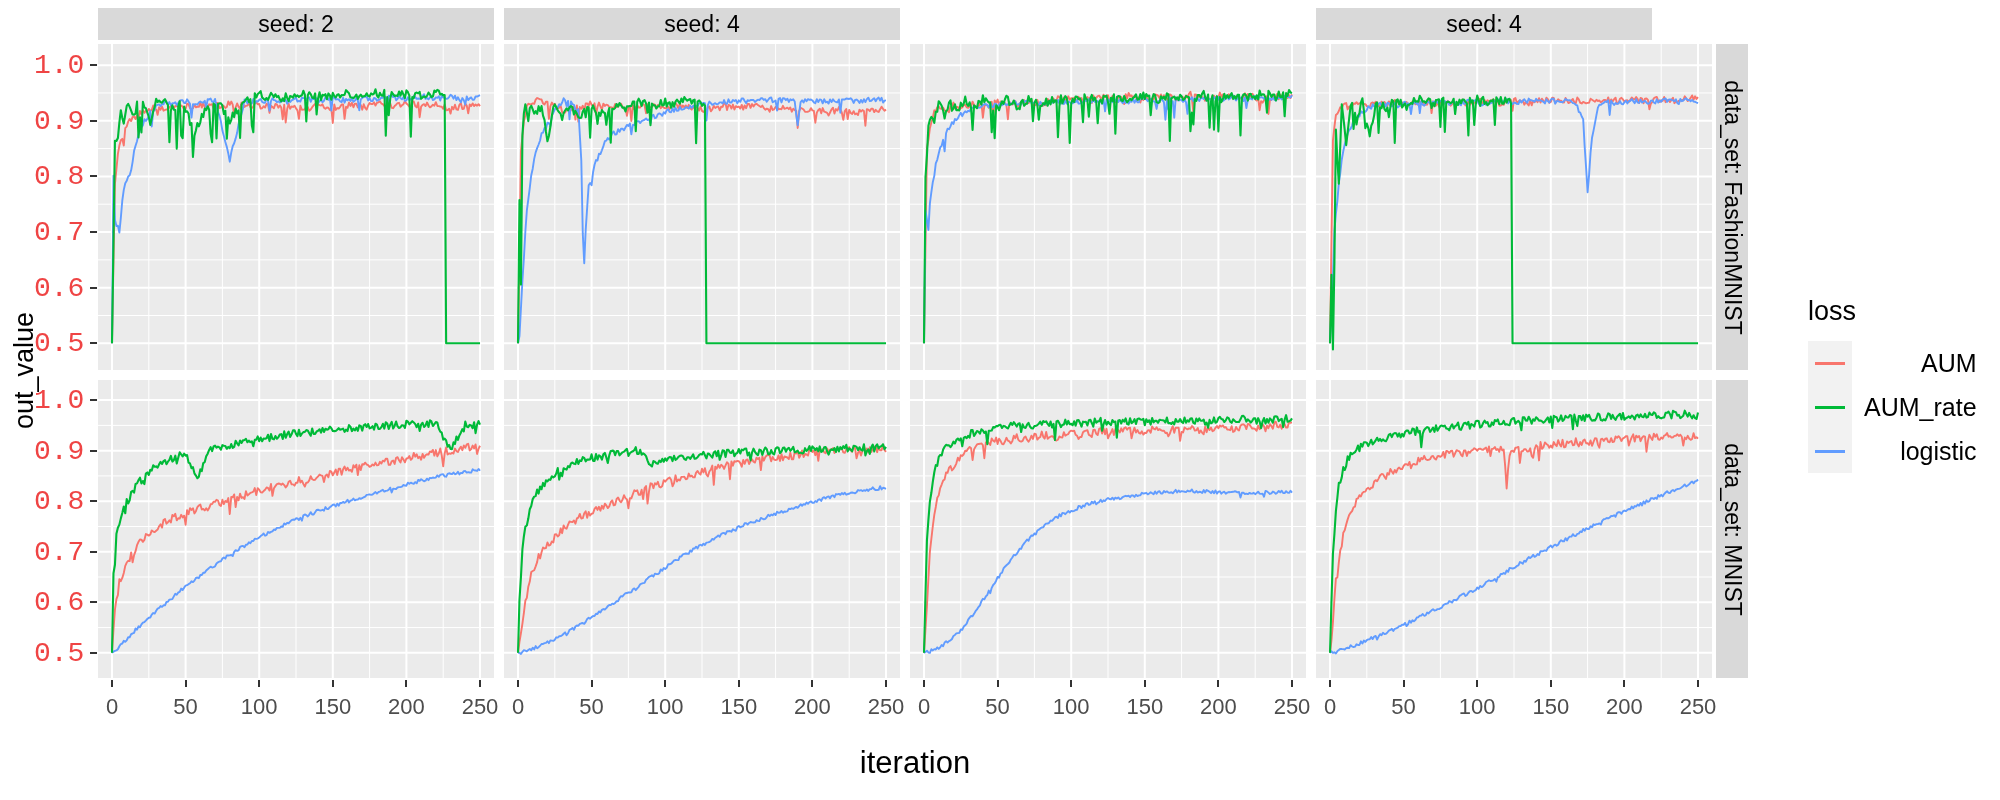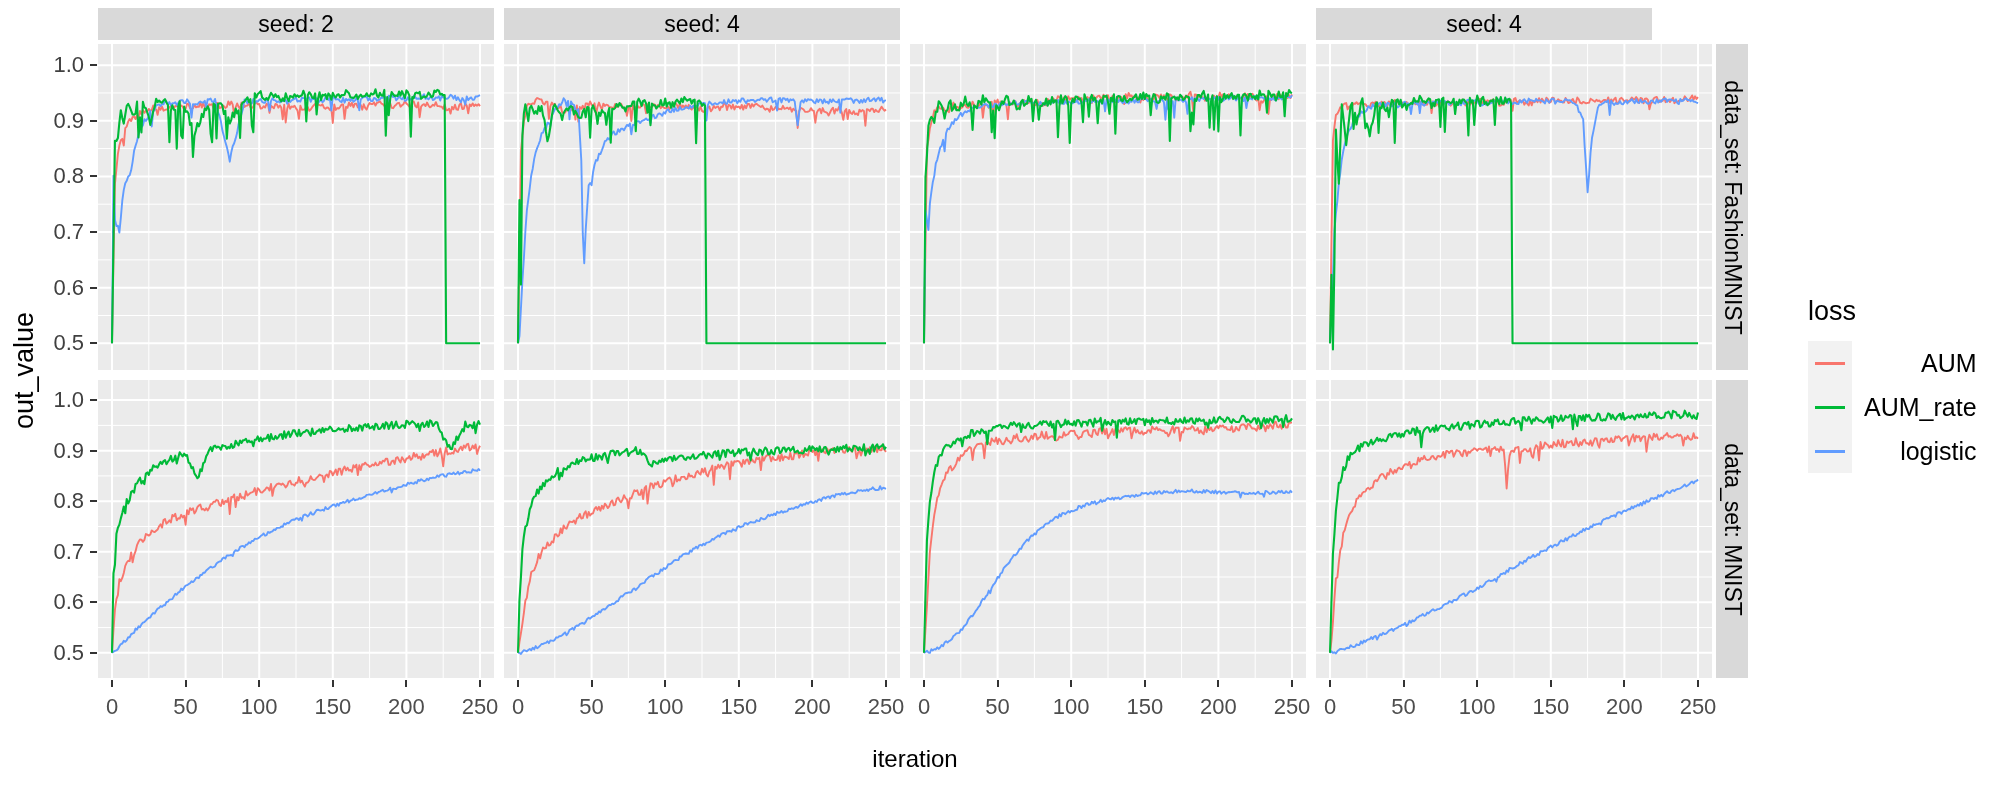--- a/index.html
+++ b/index.html
@@ -12,28 +12,29 @@
 
   
   .ylab{
     position:absolute;left:2px;top:0;height:740px;width:46px;
     display:flex;align-items:center;justify-content:center;
     font-size:27px;color:#000;
   }
   .ylab span{transform:rotate(-90deg);white-space:nowrap;}
   .xlab{
     position:absolute;left:98px;top:745px;width:1634px;
-    text-align:center;font-size:24px;color:#000;
+    text-align:center;font-size:31px;color:#000;
   }
 
   
   .ytick{
     position:absolute;right:0;width:50px;text-align:right;
-    font-size:22px;color:#404040;transform:translateY(-50%);
+    font-size:28px;color:#ef4444;transform:translateY(-50%);
     white-space:nowrap;
+    font-family:Liberation Mono, monospace;
   }
   .ytickmark{
     position:absolute;width:7px;height:2px;background:#333333;
     transform:translateY(-50%);
   }
 
   
   .xtick{
     position:absolute;top:694px;font-size:22px;color:#4d4d4d;
     transform:translateX(-50%);white-space:nowrap;

